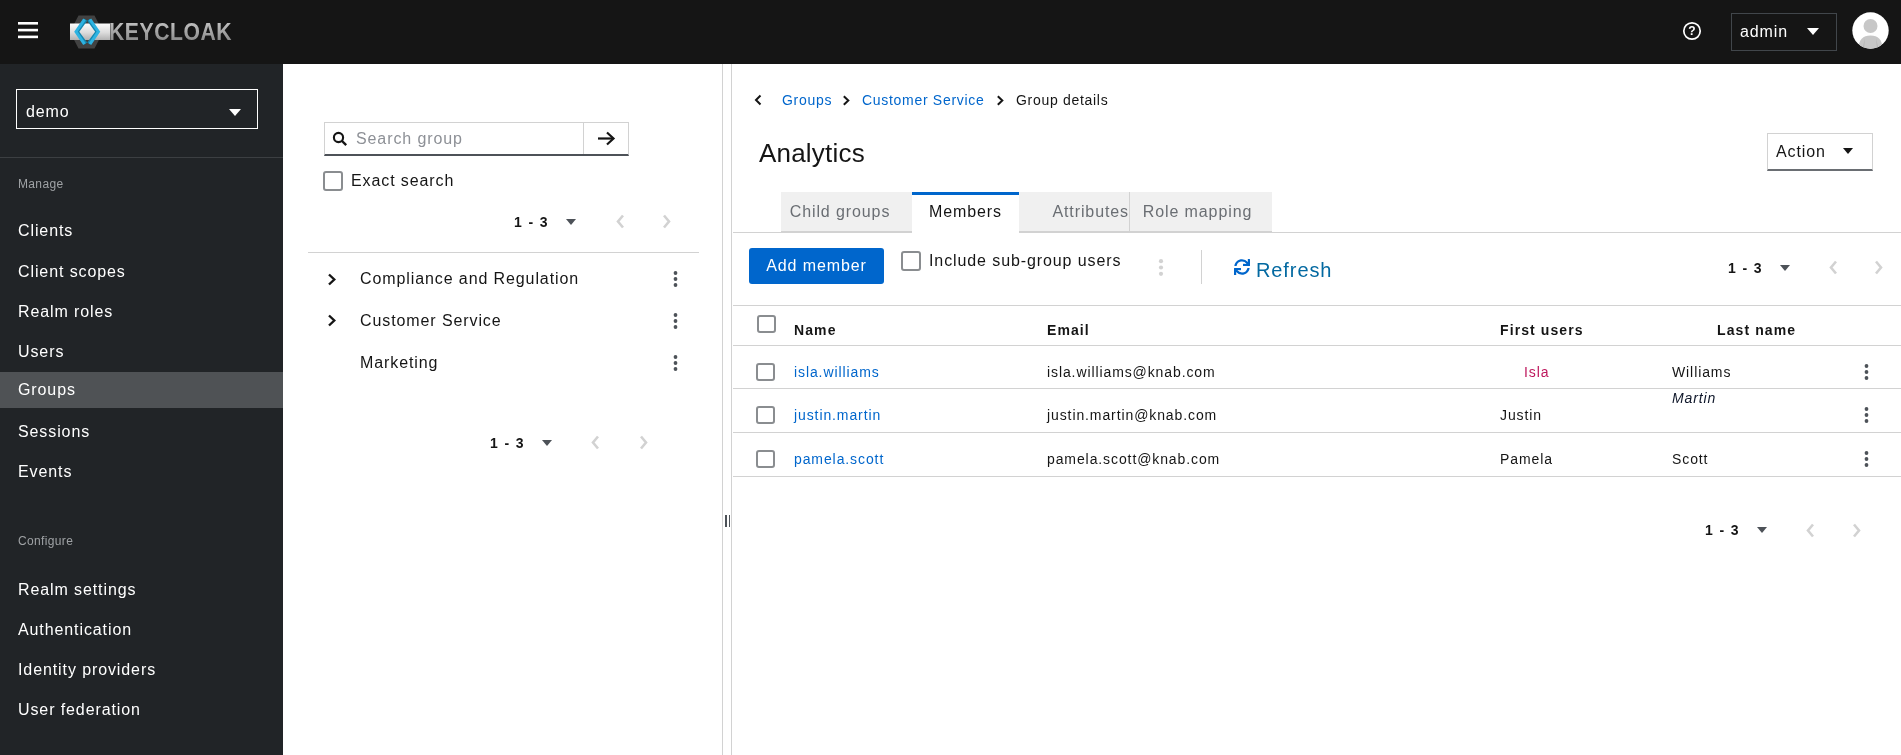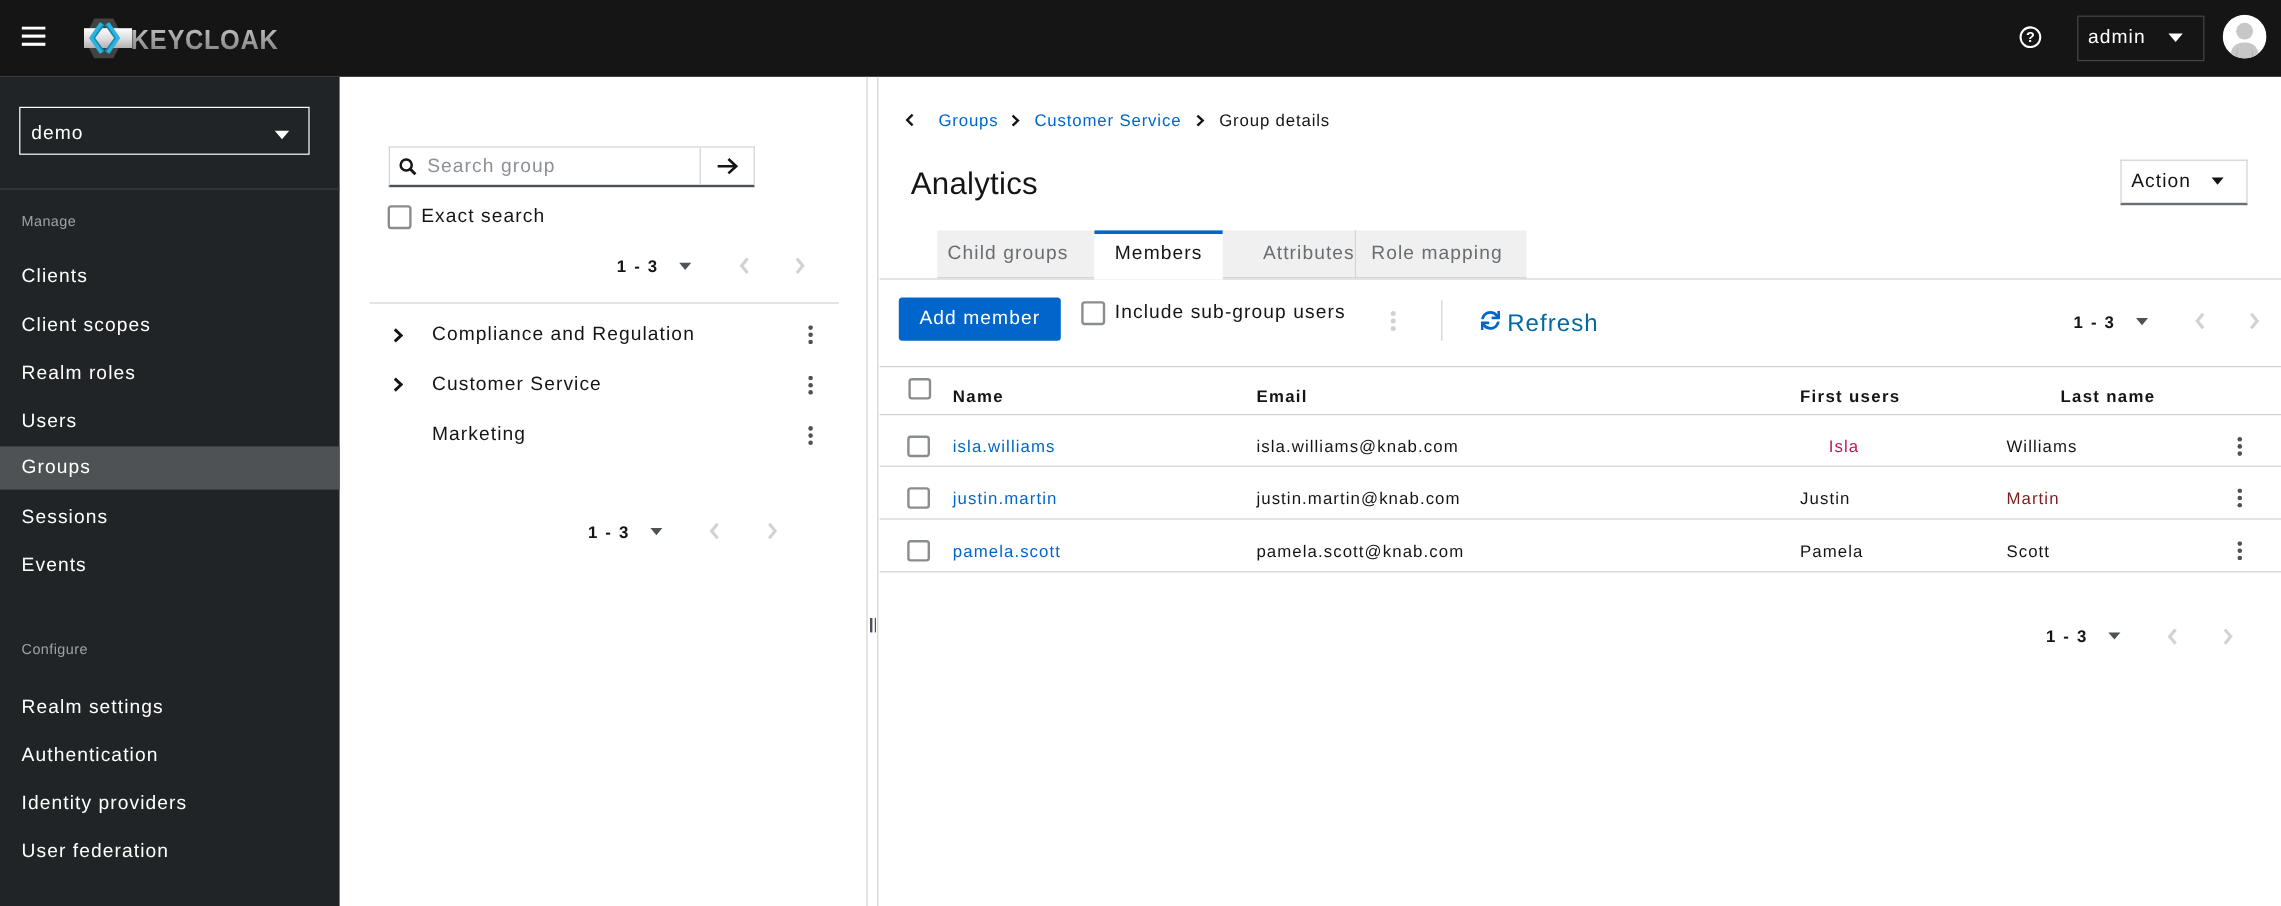--- a/index.html
+++ b/index.html
@@ -237,21 +237,21 @@
         <circle cx="2.5" cy="8" r="1.9"></circle>
         <circle cx="2.5" cy="14" r="1.9"></circle>
       </g>
   </svg>
   <div class="r" style="left:733px;top:388px;width:1168px;height:1px;background:#d2d2d2;"></div>
 
   <div class="r" style="left:756px;top:406px;width:19px;height:18px;border:2px solid #8a8d90;border-radius:3px;"></div>
   <div class="r" style="left:794px;top:407px;font-size:14px;color:#0066cc;">justin.martin</div>
   <div class="r" style="left:1047px;top:407px;font-size:14px;color:#151515;">justin.martin@knab.com</div>
   <div class="r" style="left:1500px;top:407px;font-size:14px;color:#151515;">Justin</div>
-  <div class="r" style="left:1672px;top:407px;font-size:14px;color:#7f1d1d;">Martin</div>
+  <div class="r" style="left:1672px;top:390px;font-size:14px;color:#0f172a;font-style:italic;">Martin</div>
   <svg class="r" style="left:1864px;top:407px;" width="5" height="16" viewBox="0 0 5 16">
     <g fill="#4d5258">
         <circle cx="2.5" cy="2" r="1.9"></circle>
         <circle cx="2.5" cy="8" r="1.9"></circle>
         <circle cx="2.5" cy="14" r="1.9"></circle>
       </g>
   </svg>
   <div class="r" style="left:733px;top:432px;width:1168px;height:1px;background:#d2d2d2;"></div>
 
   <div class="r" style="left:756px;top:450px;width:19px;height:18px;border:2px solid #8a8d90;border-radius:3px;"></div>

